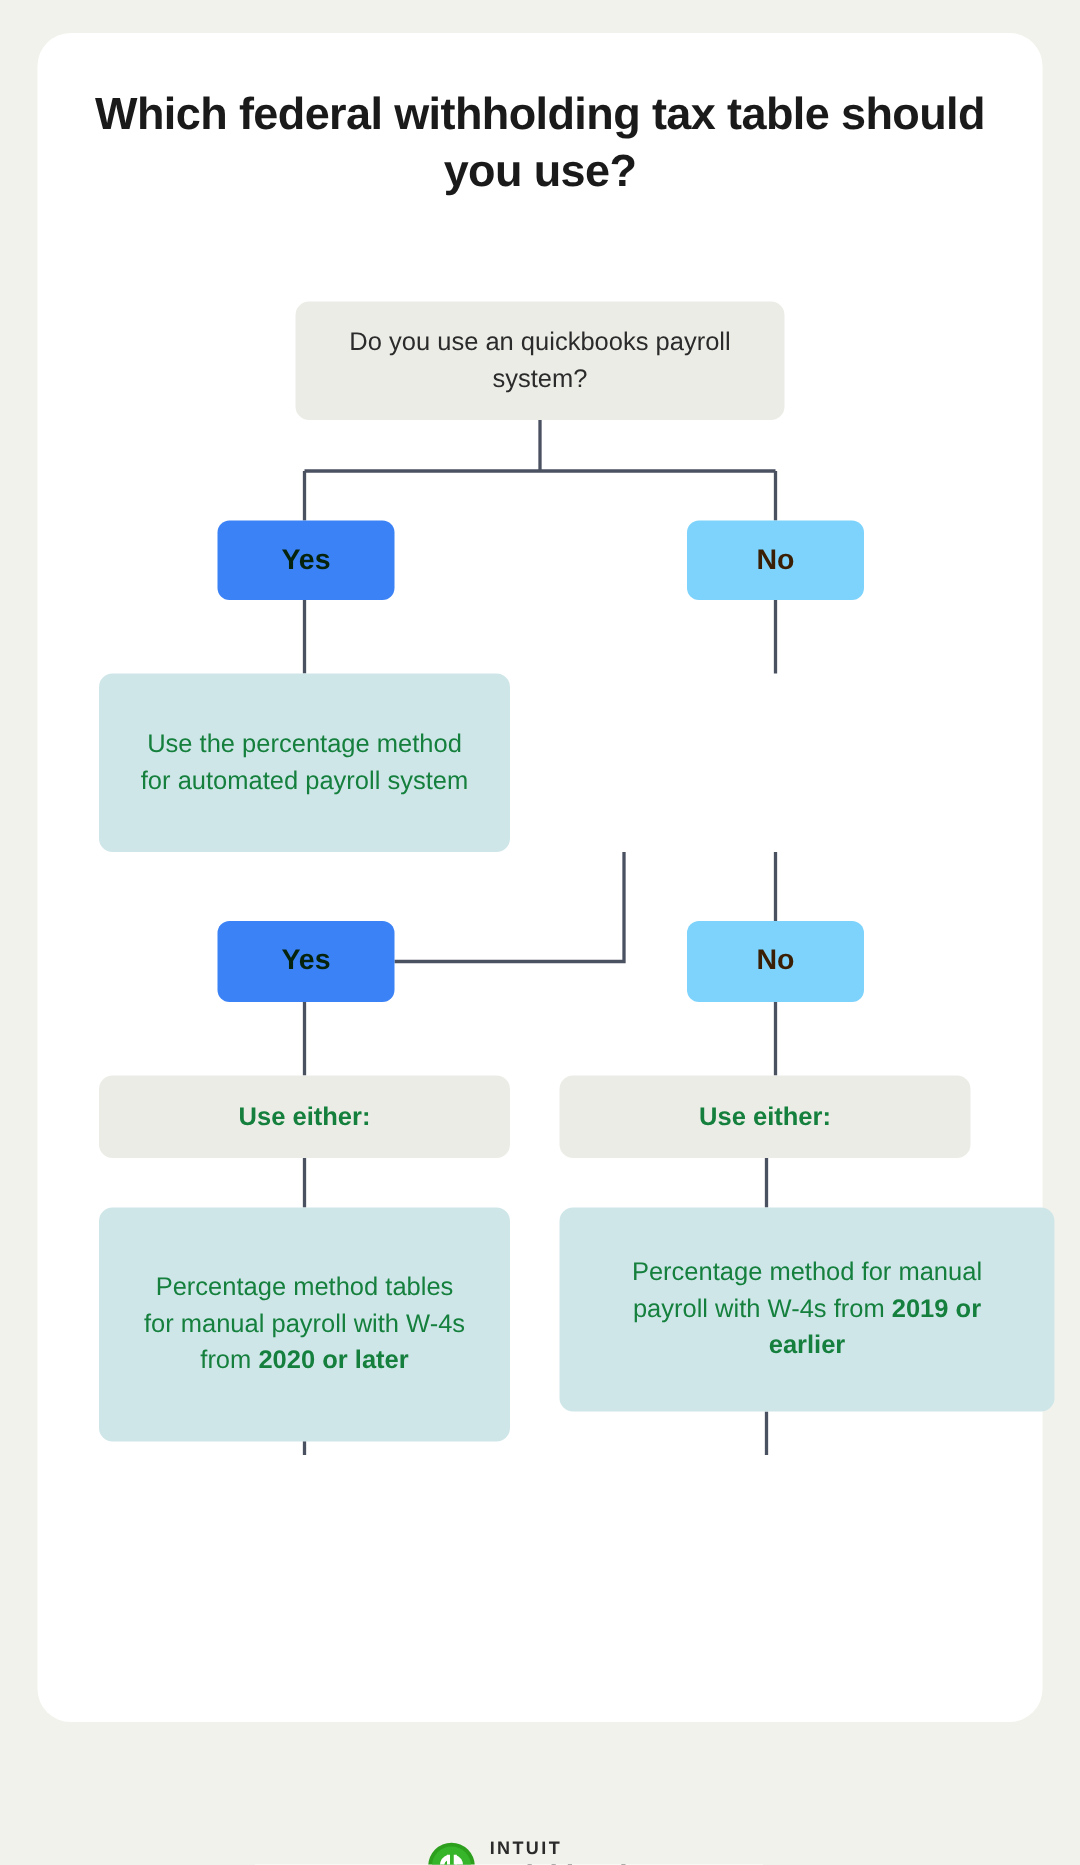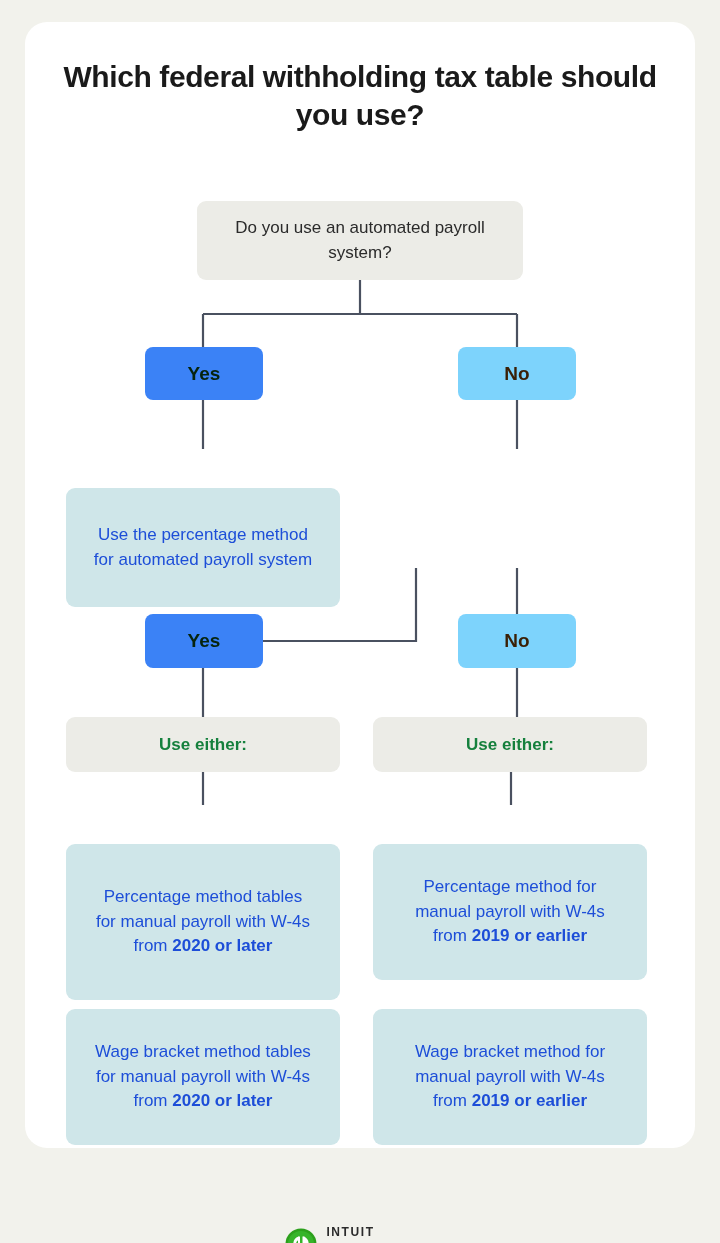--- a/index.html
+++ b/index.html
@@ -67,25 +67,24 @@
   .node-question {
     background: #ecece7;
     color: #2b2b2b;
     font-size: 17px;
     line-height: 1.45;
     padding: 10px 14px;
   }
 
   .node-info {
     background: #cfe6e9;
-    color: #1d4ed8;
+    color: #15803d;
     font-size: 17px;
     line-height: 1.45;
     padding: 10px 26px;
-    margin-top: 39px;
   }
 
   .node-label {
     background: #ecece7;
     color: #15803d;
     font-size: 17px;
     font-weight: bold;
     padding: 10px 12px;
   }
 
@@ -176,21 +175,21 @@
       <path d="M517,668 L517,717"></path>
 
       <path d="M203,772 L203,805"></path>
       <path d="M511,772 L511,805"></path>
 
       <path d="M203,941 L203,970"></path>
       <path d="M511,941 L511,970"></path>
     </g>
   </svg>
 
-  <div class="node node-question" style="left:197px; top:201px; width:326px; height:79px;">Do you use an automated payroll system?</div>
+  <div class="node node-question" style="left:197px; top:201px; width:326px; height:79px;">Do you use an quickbooks payroll system?</div>
 
   <div class="node node-yes" style="left:145px; top:347px; width:118px; height:53px;">Yes</div>
 
   <div class="node node-no" style="left:458px; top:347px; width:118px; height:53px;">No</div>
 
   <div class="node node-info" style="left:66px; top:449px; width:274px; height:119px;">Use the percentage method for automated payroll system</div>
 
 
   <div class="node node-yes" style="left:145px; top:614px; width:118px; height:54px;">Yes</div>
 
@@ -199,37 +198,27 @@
   <div class="node node-label" style="left:66px; top:717px; width:274px; height:55px;">Use either:</div>
 
   <div class="node node-label" style="left:373px; top:717px; width:274px; height:55px;">Use either:</div>
 
   <div class="node node-info" style="left:66px; top:805px; width:274px; height:156px;">
     <span>
       <span>Percentage method tables for manual payroll with W-4s from </span><b>2020 or later</b>
     </span>
   </div>
 
-  <div class="node node-info" style="left:66px; top:970px; width:274px; height:136px;">
-    <span>
-      <span>Wage bracket method tables for manual payroll with W-4s from </span><b>2020 or later</b>
-    </span>
-  </div>
-
-  <div class="node node-info" style="left:373px; top:805px; width:274px; height:136px;">
+
+  <div class="node node-info" style="left:373px; top:805px; width:330px; height:136px;">
     <span>
       <span>Percentage method for manual payroll with W-4s from </span><b>2019 or earlier</b>
     </span>
   </div>
 
-  <div class="node node-info" style="left:373px; top:970px; width:274px; height:136px;">
-    <span>
-      <span>Wage bracket method for manual payroll with W-4s from </span><b>2019 or earlier</b>
-    </span>
-  </div>
 
   <div class="footer-logo">
     <svg class="logo-mark" viewBox="0 0 64 64" xmlns="http://www.w3.org/2000/svg">
       <circle cx="32" cy="32" r="31" fill="#2ca01c"></circle>
       <circle cx="32" cy="32" r="26" fill="#36b42a"></circle>
       <path d="M27 17 a16 16 0 0 0 0 30 v-7 a9 9 0 0 1 0 -16 z" fill="#ffffff"></path>
       <path d="M37 17 v30 a16 16 0 0 0 0 -30 z" fill="#ffffff"></path>
       <rect x="26" y="17" width="4" height="30" fill="#ffffff"></rect>
       <rect x="35" y="17" width="4" height="30" fill="#ffffff"></rect>
     </svg>

